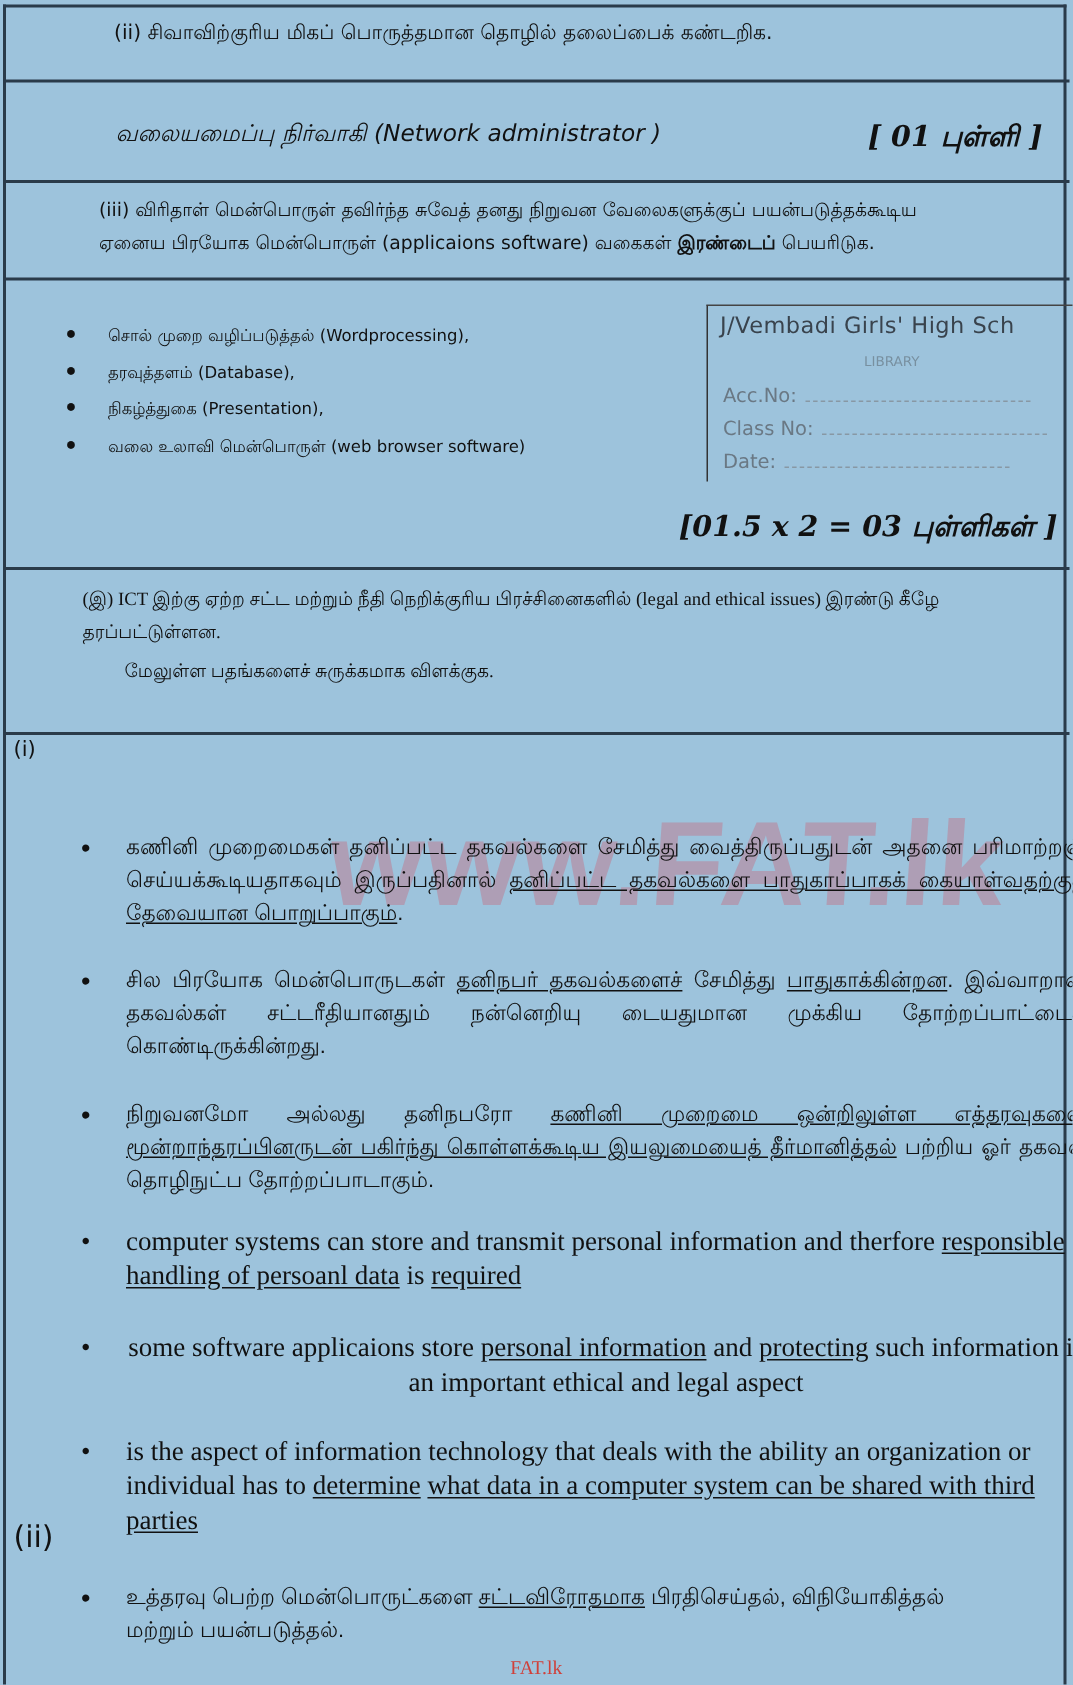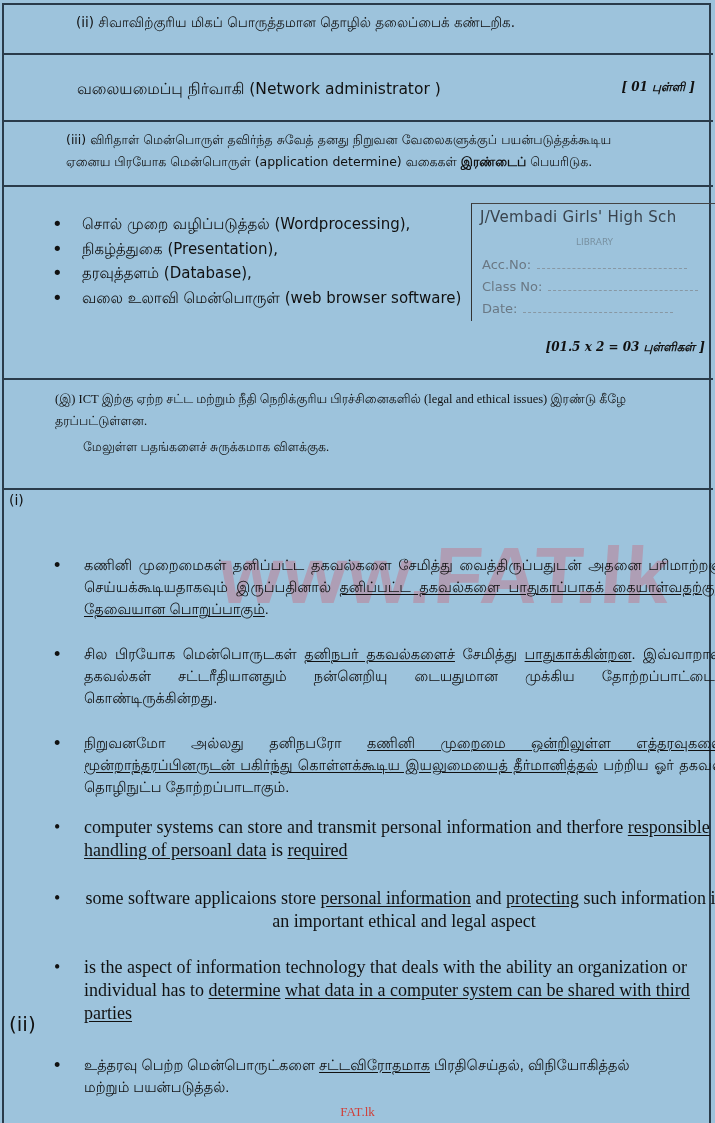--- a/index.html
+++ b/index.html
@@ -12,25 +12,25 @@
   }
   .frame {
     position:absolute; left:2px; top:3px; width:709px; height:1122px;
     border-left:2px solid #2a3b4a; border-right:2px solid #2a3b4a;
     border-top:2px solid #2a3b4a;
     box-sizing:border-box;
   }
   .hline { position:absolute; left:2px; width:711px; height:0; border-top:2px solid #2a3b4a; }
   .blk { position:absolute; left:0; width:715px; }
   .q1 { top:14px; left:76px; font-size:13.5px; }
-  .a1 { top:80px; left:77px; font-size:15.5px; width:560px; }
-  .mark { position:absolute; right:20px; font-family:"DejaVu Serif", serif; font-style:italic; font-weight:bold; font-size:12px; }
+  .a1 { top:80px; left:77px; font-size:15.5px; width:560px;font-style:italic; }
+  .mark { position:absolute; right:20px; font-family:"DejaVu Serif", serif; font-style:italic; font-weight:bold; font-size:19px; }
   .q3 { top:129px; left:66px; width:590px; font-size:12.5px; line-height:22px; }
   .q3 b { font-weight:bold; }
-  ul.apps { position:absolute; top:212px; left:52px; margin:0; padding:0; list-style:none; font-size:15px; line-height:24.5px; }
+  ul.apps { position:absolute; top:212px; left:42px; margin:0; padding:0; list-style:none; font-size:11px; line-height:24.5px; }
   ul.apps li { position:relative; padding-left:30px; }
   ul.apps li::before { content:"•"; position:absolute; left:0; font-size:18px; }
   .stamp {
     position:absolute; left:471px; top:203px; width:250px; height:117px;
     border-left:1.5px solid #333; border-top:1.5px solid #444;
     color:#4d5965; font-size:14px;
   }
   .stamp .l1 { position:absolute; left:8px; top:4px; color:#39434d; font-size:15px; letter-spacing:0.3px; }
   .stamp .l2 { position:absolute; left:104px; top:33px; font-size:9px; color:#7890a0; }
   .stamp .row { position:absolute; left:10px; font-size:13px; color:#6a7884; }
@@ -66,35 +66,35 @@
 
 <div class="watermark">www.FAT.lk</div>
 
 <div class="blk q1">(ii) சிவாவிற்குரிய மிகப் பொருத்தமான தொழில் தலைப்பைக் கண்டறிக.</div>
 <div class="blk a1">வலையமைப்பு நிர்வாகி (Network administrator  )</div>
 <div class="blk" style="top:80px;">
   <span class="mark" style="right:20px;">[ 01 புள்ளி  ]</span>
 </div>
 
 <div class="blk q3">
-  <span>(iii) விரிதாள் மென்பொருள் தவிர்ந்த சுவேத் தனது நிறுவன வேலைகளுக்குப் பயன்படுத்தக்கூடிய ஏனைய பிரயோக மென்பொருள் (application determine) வகைகள் </span><b>இரண்டைப்</b><span> பெயரிடுக.</span>
+  <span>(iii) விரிதாள் மென்பொருள் தவிர்ந்த சுவேத் தனது நிறுவன வேலைகளுக்குப் பயன்படுத்தக்கூடிய ஏனைய பிரயோக மென்பொருள் (applicaions software) வகைகள் </span><b>இரண்டைப்</b><span> பெயரிடுக.</span>
 </div>
 
 <div class="stamp">
   <div class="l1">J/Vembadi Girls' High Sch</div>
   <div class="l2">LIBRARY</div>
   <div class="row" style="top:53px"><span>Acc.No:</span><span class="dots"></span></div>
   <div class="row" style="top:75px"><span>Class No:</span><span class="dots"></span></div>
   <div class="row" style="top:97px"><span>Date:</span><span class="dots"></span></div>
 </div>
 
 <ul class="apps">
   <li>சொல் முறை வழிப்படுத்தல் (Wordprocessing),</li>
+  <li>தரவுத்தளம் (Database),</li>
   <li>நிகழ்த்துகை (Presentation),</li>
-  <li>தரவுத்தளம் (Database),</li>
   <li>வலை உலாவி மென்பொருள் (web browser software)</li>
 </ul>
 <div class="blk" style="top:340px;">
   <span class="mark" style="right:10px;">[01.5 x 2 = 03 புள்ளிகள் ]</span>
 </div>
 
 <div class="blk q4">
   <div>(இ) ICT இற்கு ஏற்ற சட்ட மற்றும் நீதி நெறிக்குரிய பிரச்சினைகளில் (legal and ethical issues) இரண்டு கீழே தரப்பட்டுள்ளன.</div>
   <div class="last">மேலுள்ள பதங்களைச் சுருக்கமாக விளக்குக.</div>
 </div>

